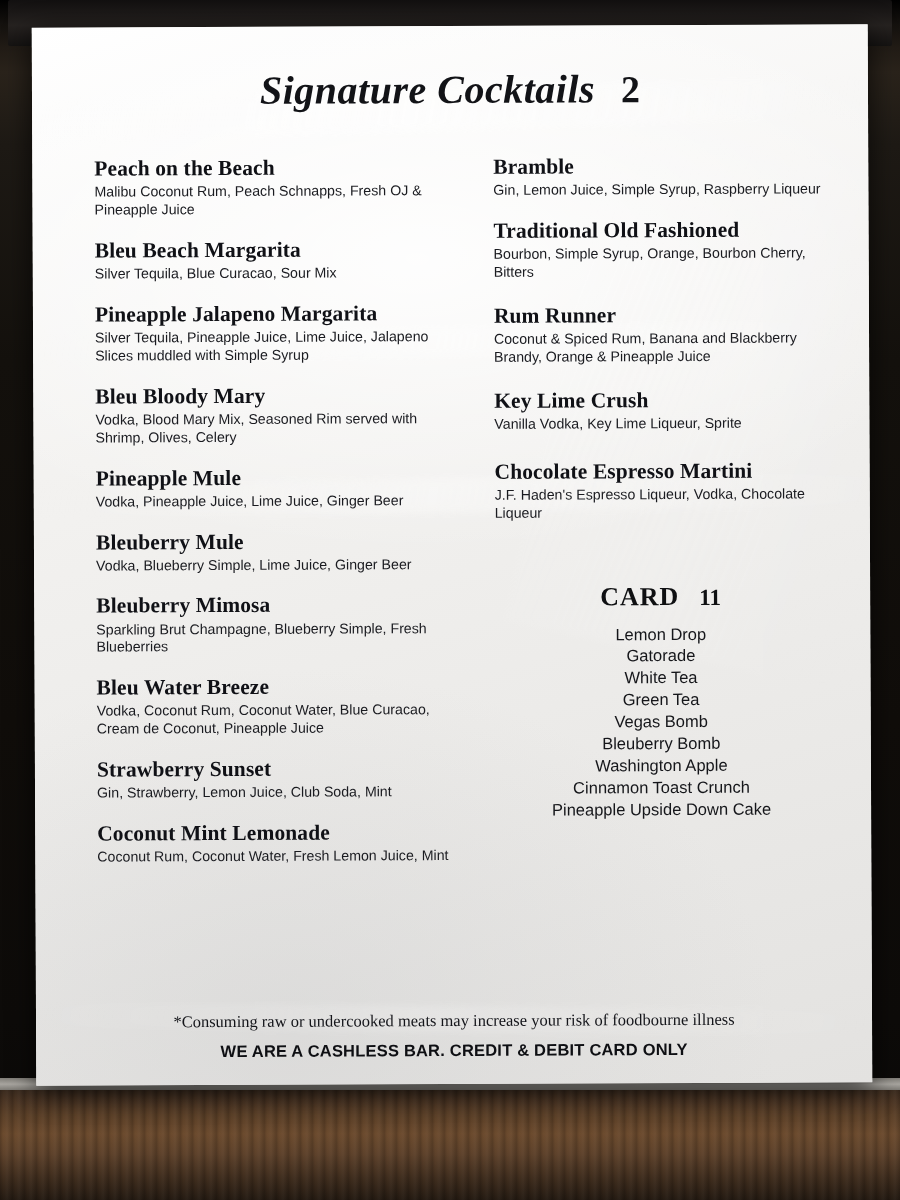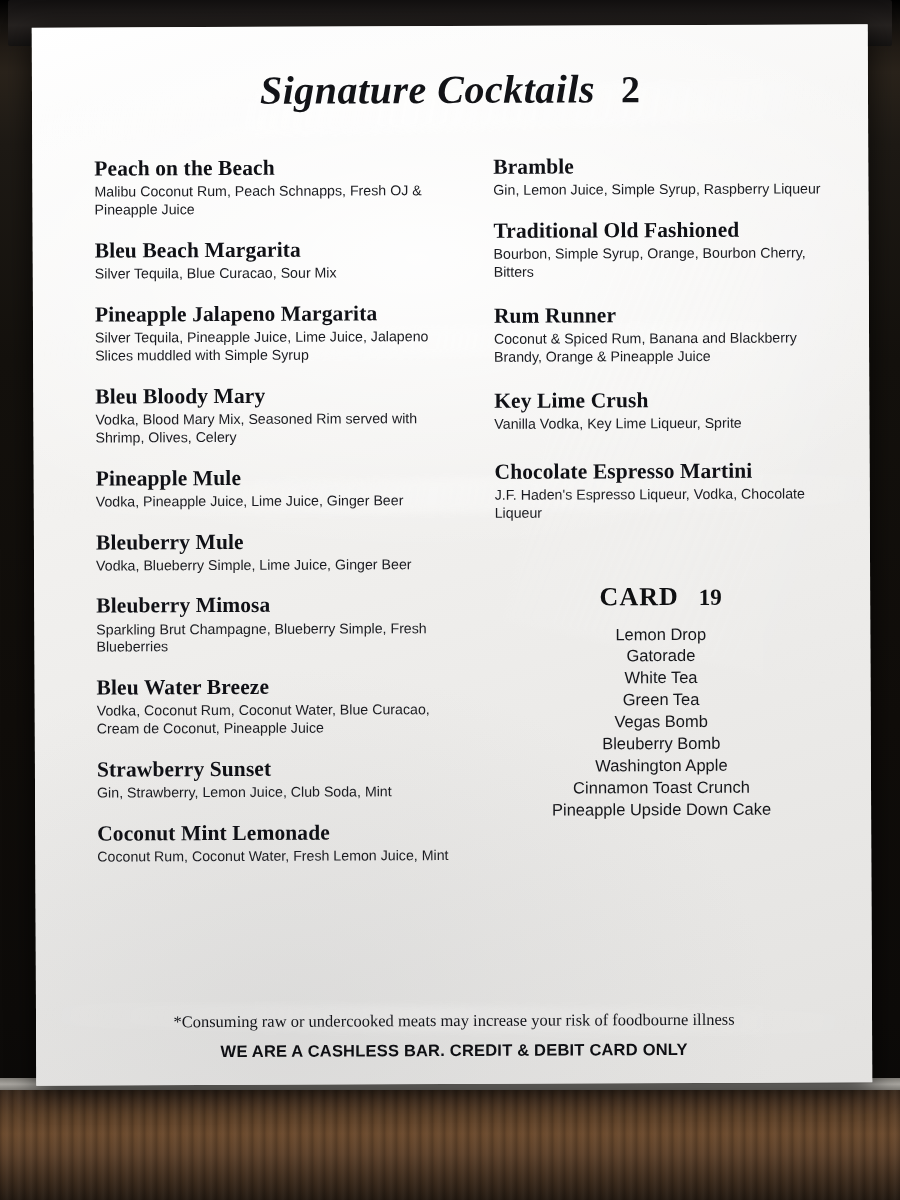--- a/index.html
+++ b/index.html
@@ -308,21 +308,21 @@
             <p class="item-desc">Vanilla Vodka, Key Lime Liqueur, Sprite</p>
           </div>
 
           <div class="item">
             <p class="item-name">Chocolate Espresso Martini</p>
             <p class="item-desc">J.F. Haden's Espresso Liqueur, Vodka, Chocolate Liqueur</p>
           </div>
 
           <div id="shots">
             <p id="shots-title">
-              <span>CARD</span><span class="price">19</span>
+              <span>CARD</span><span class="price">11</span>
             </p>
             <ul id="shots-list">
               <li>Lemon Drop</li>
               <li>Gatorade</li>
               <li>White Tea</li>
               <li>Green Tea</li>
               <li>Vegas Bomb</li>
               <li>Bleuberry Bomb</li>
               <li>Washington Apple</li>
               <li>Cinnamon Toast Crunch</li>

